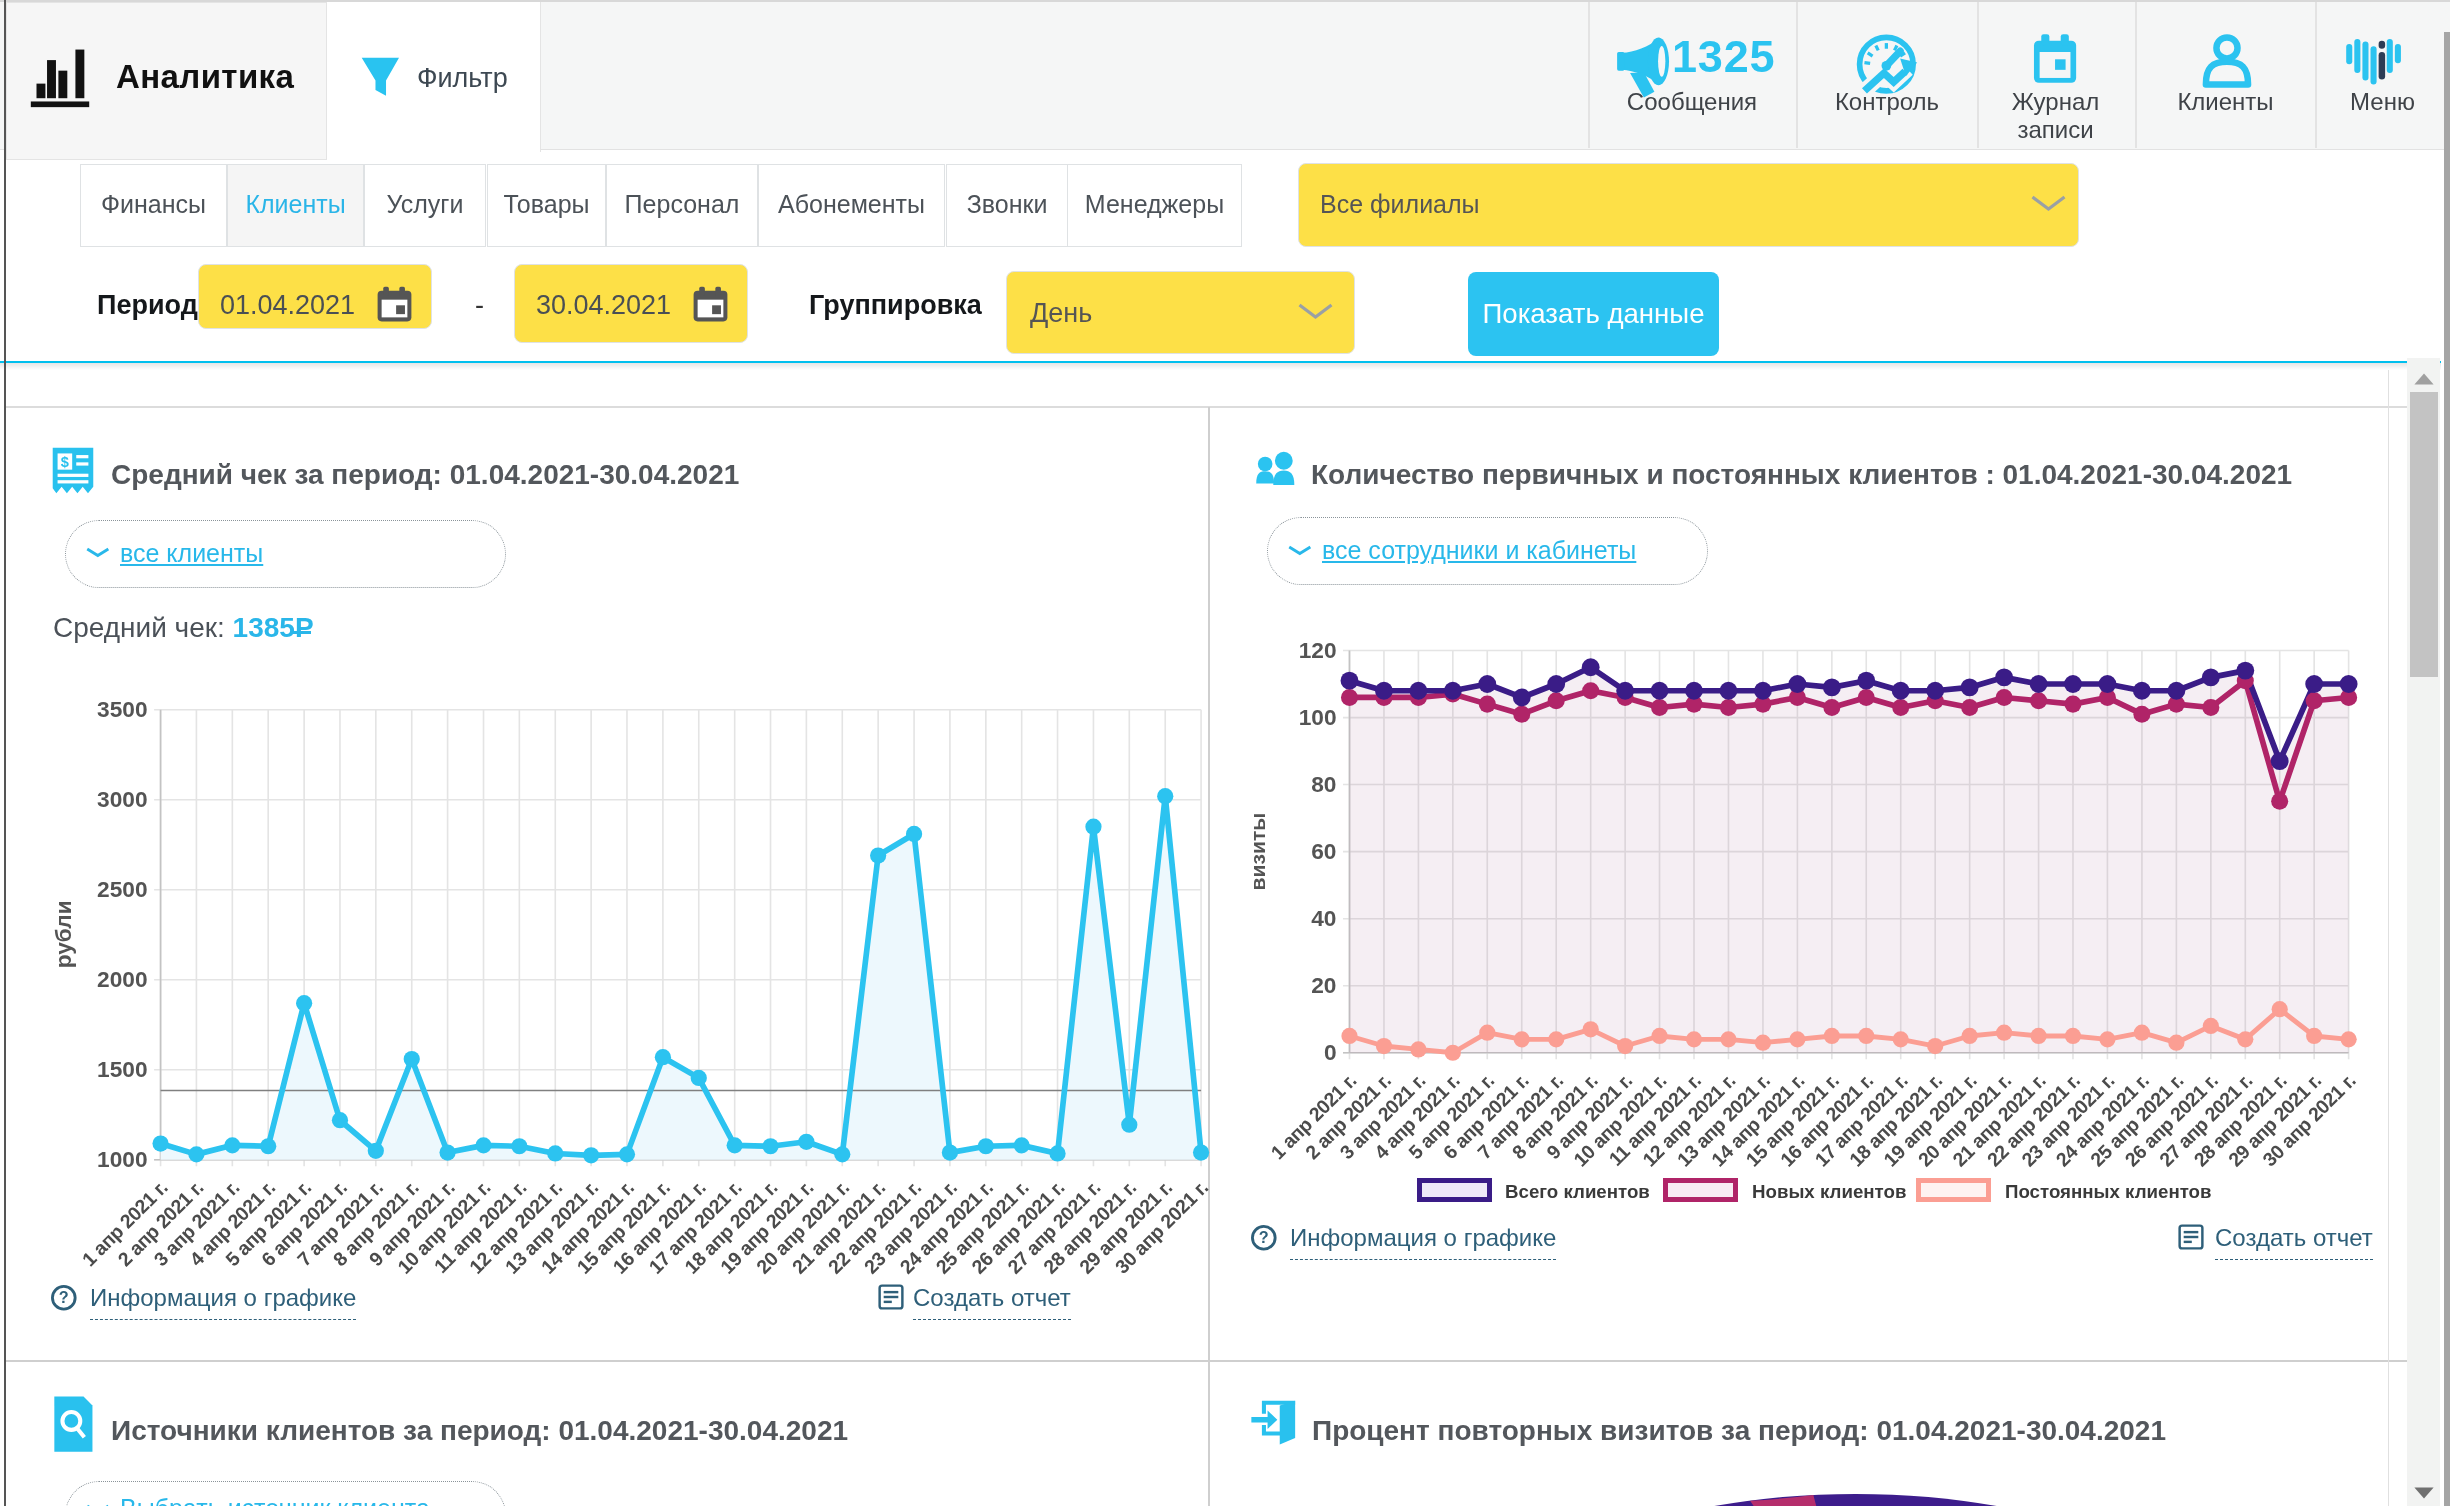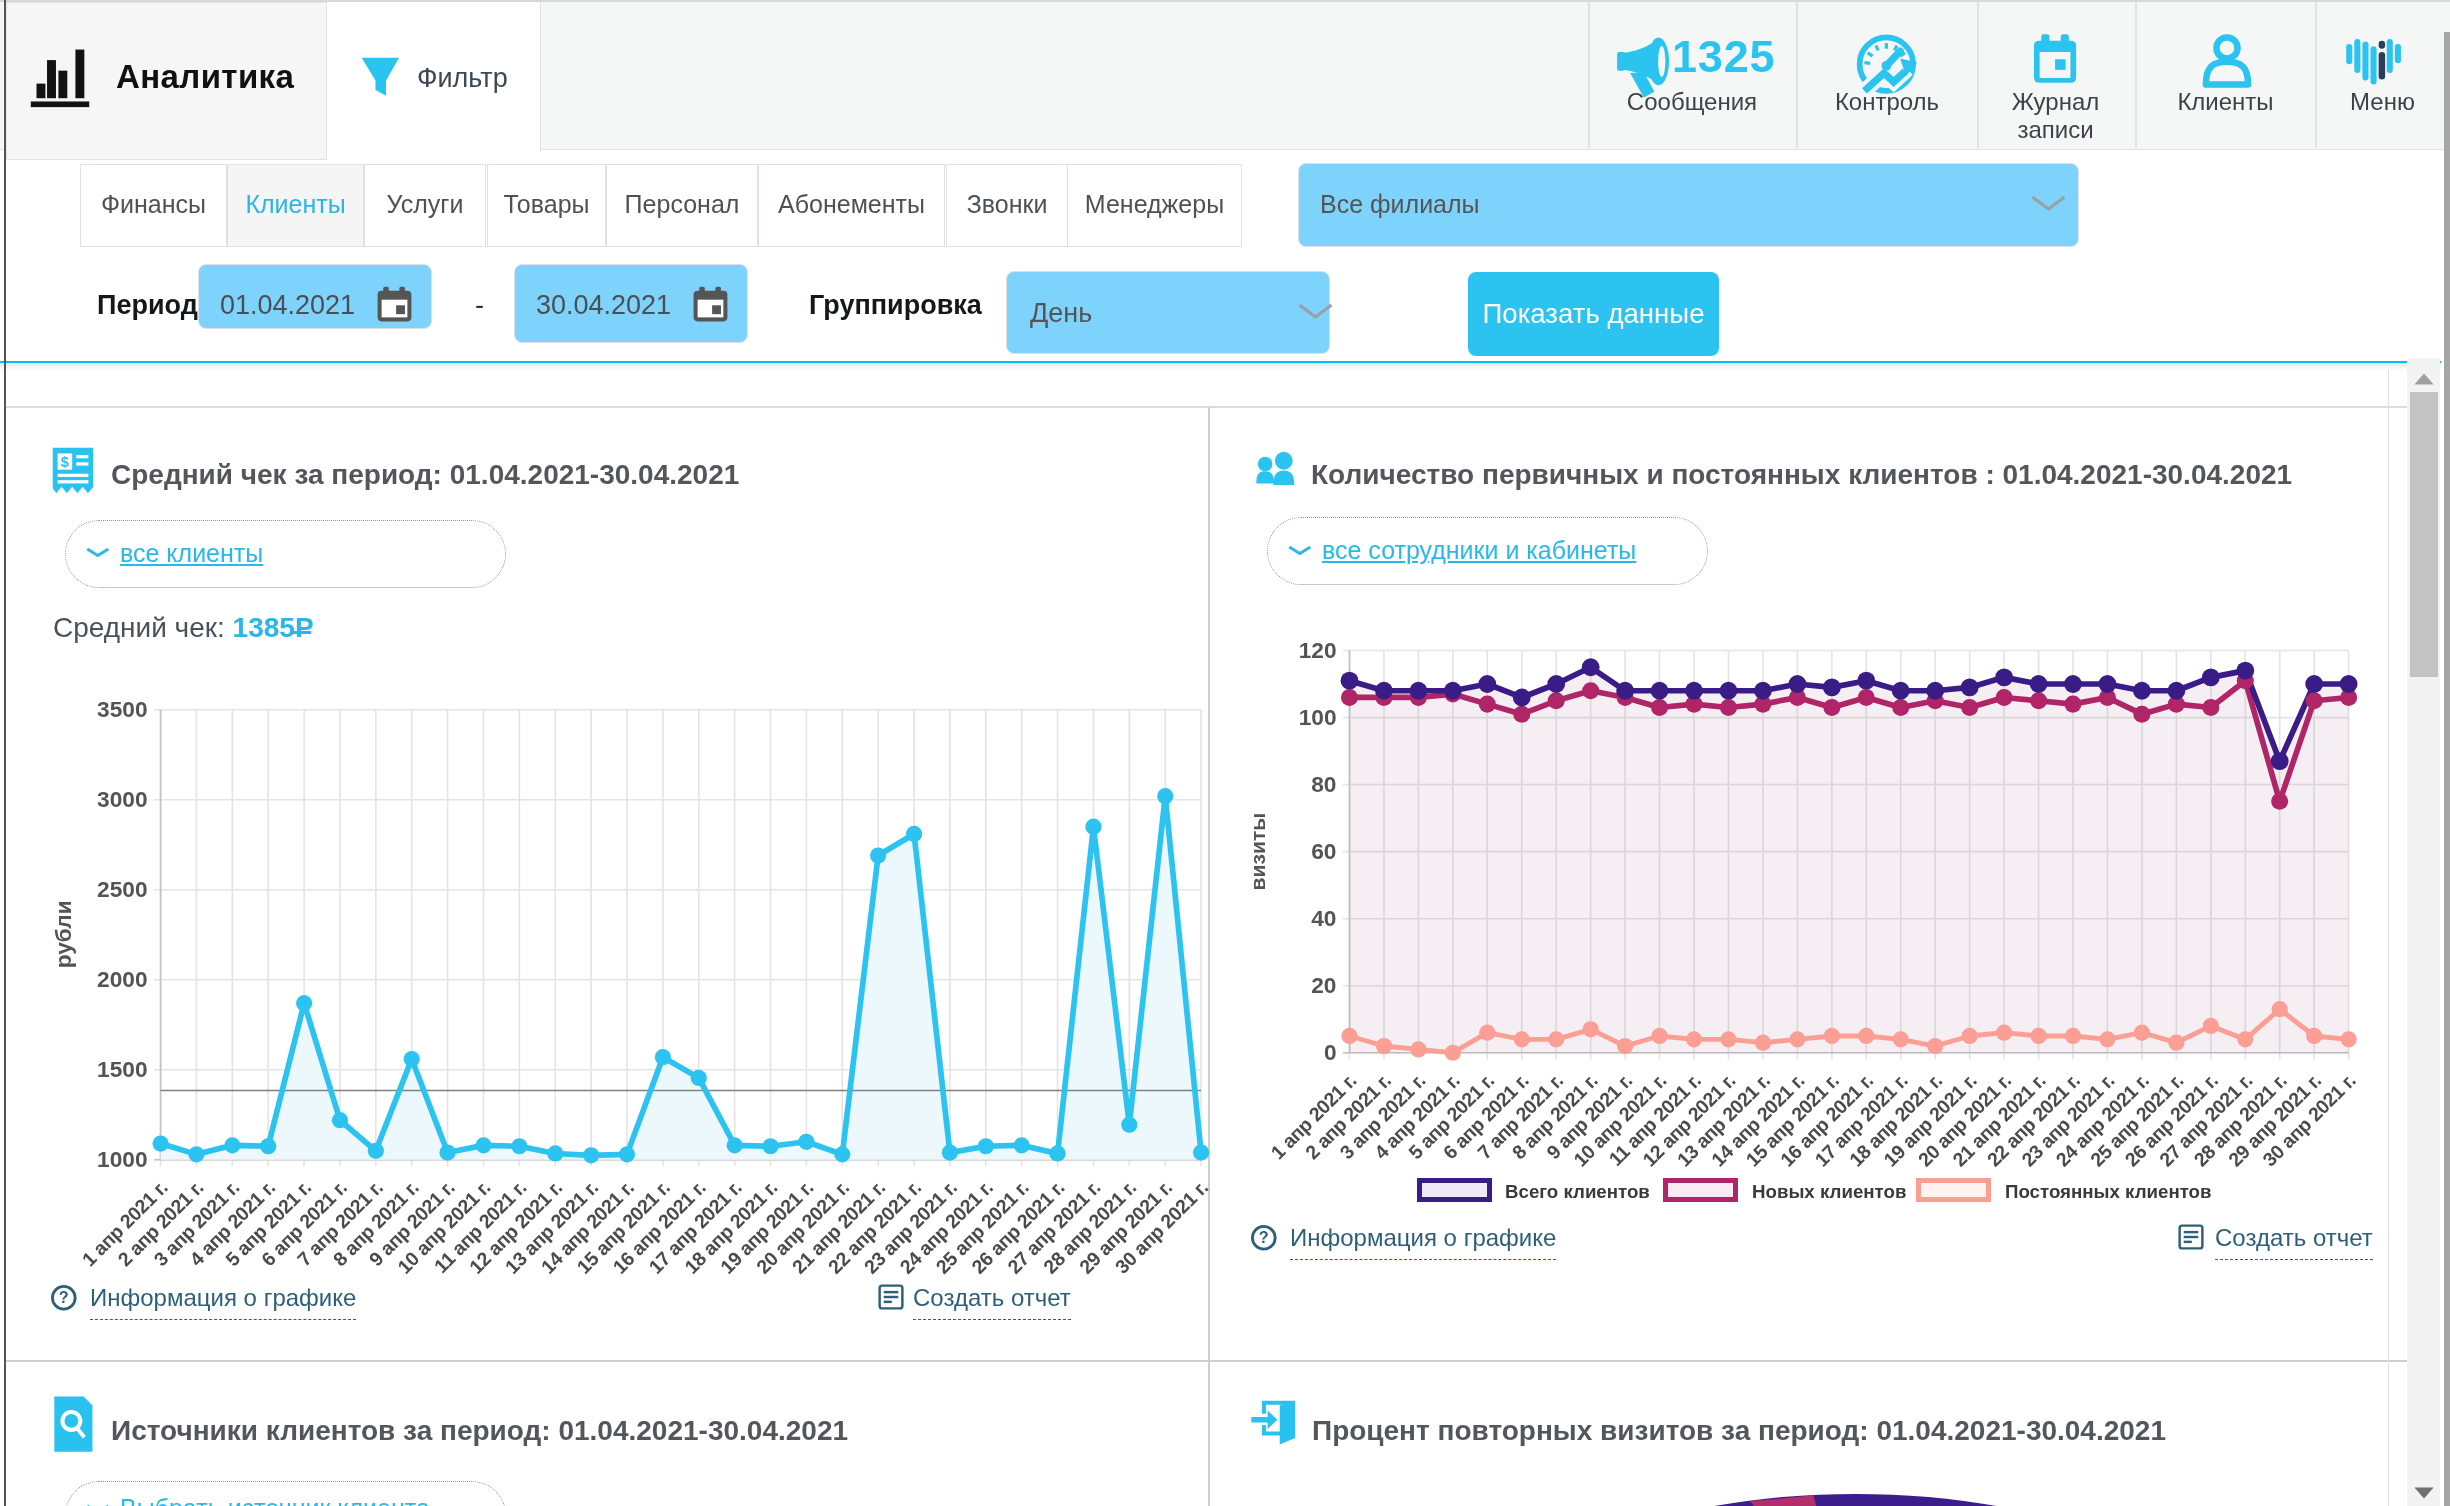--- a/index.html
+++ b/index.html
@@ -3,21 +3,21 @@
 <style>
 * { margin:0; padding:0; box-sizing:border-box; }
 html,body { width:2450px; height:1507px; overflow:hidden; background:#fff;
   font-family:"Liberation Sans", sans-serif; position:relative; }
 .abs { position:absolute; }
 .hsep { position:absolute; top:0; width:1.6px; height:148px; background:#e3e3e3; }
 .hlab { position:absolute; top:88px; text-align:center; font-size:24px; line-height:27.6px; color:#3f4348; }
 .tab { position:absolute; top:164px; height:83px; background:#fff; border:1.6px solid #dfe2e4;
   border-radius:0; font-size:25px; color:#4c5258; text-align:center; line-height:79px; }
 .tab.active { background:#f5f5f5; color:#2ab5e8; }
-.inp { position:absolute; background:#7dd3fc; border:1.6px solid #dfe2e4; border-radius:8px; }
+.inp { position:absolute; background:#fde047; border:1.6px solid #dfe2e4; border-radius:8px; }
 .pill { position:absolute; border:1.6px dotted #8a9399; border-radius:36px; }
 .pilltext { position:absolute; font-size:25px; color:#28b8ea; text-decoration:underline;margin-left:11px; }
 .info { position:absolute; font-size:24px; color:#2e5f79; border-bottom:1.6px dashed #2e5f79; padding-bottom:6.5px; }
 .title { position:absolute; font-size:28px; font-weight:bold; color:#53575c; white-space:nowrap; }
 </style></head>
 <body>
 
 <div class="abs" style="left:0;top:0;width:2450px;height:150px;background:#f5f6f6;border-bottom:1.6px solid #e2e2e2"></div>
 <div class="abs" style="left:5.7px;top:1.6px;width:321px;height:158px;background:#f6f6f6;border:1.6px solid #e4e4e4"></div>
 <div class="abs" style="left:326px;top:0;width:215px;height:152px;background:#fff;border-left:1.6px solid #e4e4e4;border-right:1.6px solid #e4e4e4"></div>
@@ -72,21 +72,21 @@
   <svg style="position:absolute;left:177px;top:21px" width="37" height="37" viewBox="0 0 46 46">
     <rect x="2" y="6" width="42" height="38" rx="5" fill="#555"></rect>
     <rect x="9" y="1" width="7" height="11" rx="2" fill="#555"></rect>
     <rect x="29" y="1" width="7" height="11" rx="2" fill="#555"></rect>
     <rect x="7" y="17" width="32" height="22" fill="#fff"></rect>
     <rect x="25" y="24" width="11" height="11" fill="#555"></rect>
   </svg>
 </div>
 <div class="abs" style="left:475px;top:290px;font-size:27px;color:#333">-</div>
 <div class="abs" style="left:809px;top:290px;font-size:27px;font-weight:600;color:#15181b">Группировка</div>
-<div class="inp" style="left:1006px;top:271px;width:324px;height:83px">
+<div class="inp" style="left:1006px;top:271px;width:349px;height:83px">
   <span style="position:absolute;left:23px;top:26px;font-size:27px;color:#555">День</span>
   <svg style="position:absolute;left:289px;top:29px" width="39" height="24" viewBox="0 0 48 30">
       <path d="M4 5 L24 20 L44 5" fill="none" stroke="#9aa0a5" stroke-width="4"></path>
     </svg>
 </div>
 <div class="abs" style="left:1468px;top:272px;width:251px;height:84px;background:#2cc3f1;border-radius:8px;
   color:#fff;font-size:27.6px;text-align:center;line-height:84px">Показать данные</div>
 
 <div class="abs" style="left:0;top:361px;width:2441px;height:2.4px;background:#00bfee"></div>
 <div class="abs" style="left:0;top:363px;width:2441px;height:6.5px;background:linear-gradient(rgba(0,0,0,0.10),rgba(0,0,0,0))"></div>

